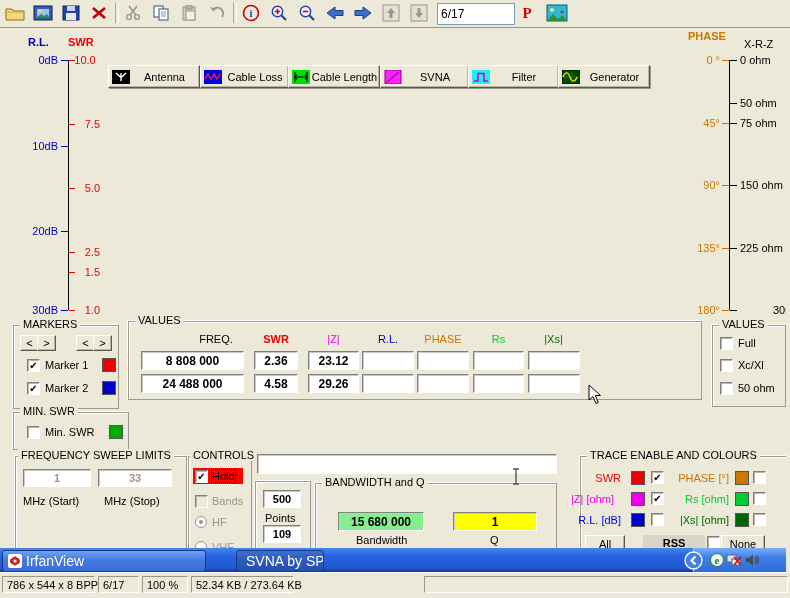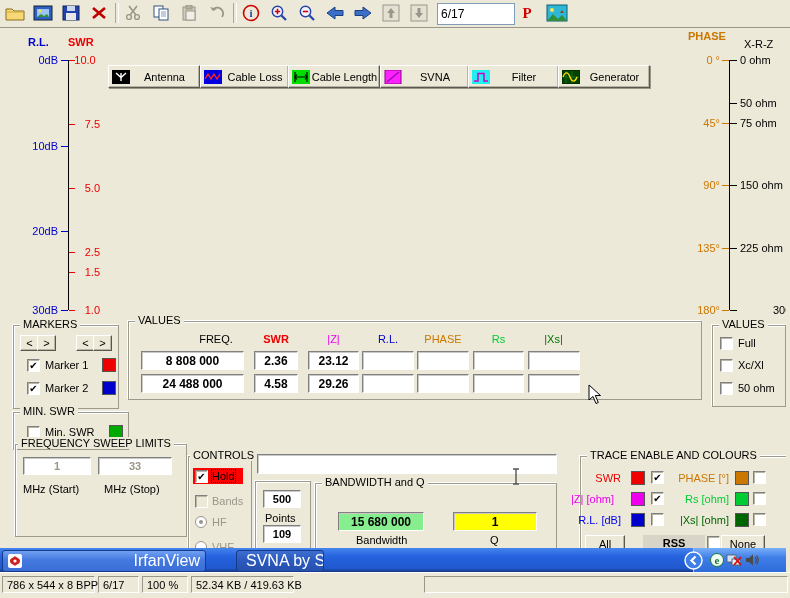--- a/index.html
+++ b/index.html
@@ -34,21 +34,21 @@
   .navbtn .nlabel{flex:1;text-align:center;}
   .navicon{margin-left:3px;width:18px;height:14px;flex:0 0 18px;}
   
   #chart-wrap{left:102px;top:60px;width:584px;height:250px;background-color:#F2F1F9;background-image:radial-gradient(#dedcec 16%,rgba(0,0,0,0) 17%);background-size:4px 4px;border-top:1px solid #808080;border-left:1px solid #808080;border-right:1px solid #fff;border-bottom:1px solid #fff;}
   .ticklabel{position:absolute;font-size:11px;white-space:nowrap;}
   .tick{position:absolute;height:1px;}
   
   .vhead{position:absolute;font-size:11px;text-align:center;}
   
   #taskbar{left:0;top:548px;width:786px;height:24px;background:linear-gradient(#4584EE,#2663DE 35%,#2058CE 85%,#16377E);}
-  .taskbtn{position:absolute;top:2px;height:20px;border-radius:3px;border:1px solid #163a8a;color:#fff;font-size:16px;display:flex;align-items:center;padding:0 5px;gap:4px;overflow:hidden;white-space:nowrap;justify-content:space-between;}
+  .taskbtn{position:absolute;top:2px;height:20px;border-radius:3px;border:1px solid #163a8a;color:#fff;font-size:14px;display:flex;align-items:center;padding:0 5px;gap:4px;overflow:hidden;white-space:nowrap;}
   #tray{position:absolute;right:0;top:0;width:76px;height:24px;background:linear-gradient(#79AFF8,#3F7FE8 40%,#2E6CD8);border-left:1px solid #9CC4F8;display:flex;align-items:center;gap:2px;padding-left:16px;}
   
   #statusbar{left:0;top:572px;width:790px;height:26px;background:#ECE9D8;border-top:1px solid #fff;}
   .spanel{position:absolute;top:3px;height:17px;border-top:1px solid #9a9689;border-left:1px solid #9a9689;border-bottom:1px solid #fff;border-right:1px solid #fff;font-size:11px;color:#000;padding:2px 4px 0 4px;box-sizing:border-box;white-space:nowrap;}
 </style>
 </head>
 <body>
 
 <div id="screen">
 
@@ -317,21 +317,21 @@
     <div class="group" style="left:712px;top:297px;width:72px;height:80px;">
       <span class="gtitle">VALUES</span>
       <span class="cb" style="left:7px;top:11px;"></span>
       <span class="lbl" style="left:25px;top:11px;">Full</span>
       <span class="cb" style="left:7px;top:33px;"></span>
       <span class="lbl" style="left:25px;top:33px;">Xc/Xl</span>
       <span class="cb" style="left:7px;top:56px;"></span>
       <span class="lbl" style="left:25px;top:56px;">50 ohm</span>
     </div>
 
-    <div class="group" style="left:15px;top:416px;width:170px;height:91px;">
+    <div class="group" style="left:15px;top:428px;width:170px;height:91px;">
       <span class="gtitle" style="left:2px;">FREQUENCY SWEEP LIMITS</span>
       <div class="fld small dis" style="left:7px;top:12px;width:66px;height:16px;">1</div>
       <div class="fld small dis" style="left:82px;top:12px;width:72px;height:16px;">33</div>
       <span class="lbl" style="left:7px;top:38px;">MHz  (Start)</span>
       <span class="lbl" style="left:88px;top:38px;">MHz  (Stop)</span>
     </div>
 
     <div class="group" style="left:188px;top:428px;width:62px;height:91px;">
       <span class="gtitle" style="left:1px;">CONTROLS</span>
       <span class="abs" style="left:4px;top:11px;width:50px;height:16px;background:#FF0000;"></span>
@@ -441,17 +441,17 @@
           <polygon points="1,5 4,5 8,1.5 8,12.5 4,9 1,9" fill="#4a4a4a"></polygon>
           <path d="M10 4 Q12.5 7 10 10 M11.5 2.5 Q15 7 11.5 11.5" stroke="#4a4a4a" stroke-width="1.2" fill="none"></path>
         </svg>
     </div>
   </div>
 
   <div id="statusbar" class="abs">
     <div class="spanel" style="left:2px;width:93px;">786 x 544 x 8 BPP</div>
     <div class="spanel" style="left:98px;width:41px;">6/17</div>
     <div class="spanel" style="left:142px;width:46px;">100 %</div>
-    <div class="spanel" style="left:191px;width:103px;">52.34 KB / 419.63 KB</div>
+    <div class="spanel" style="left:191px;width:103px;">52.34 KB / 273.64 KB</div>
     <div class="spanel" style="left:424px;width:364px;"></div>
   </div>
 
 </div>
 
 </body></html>

